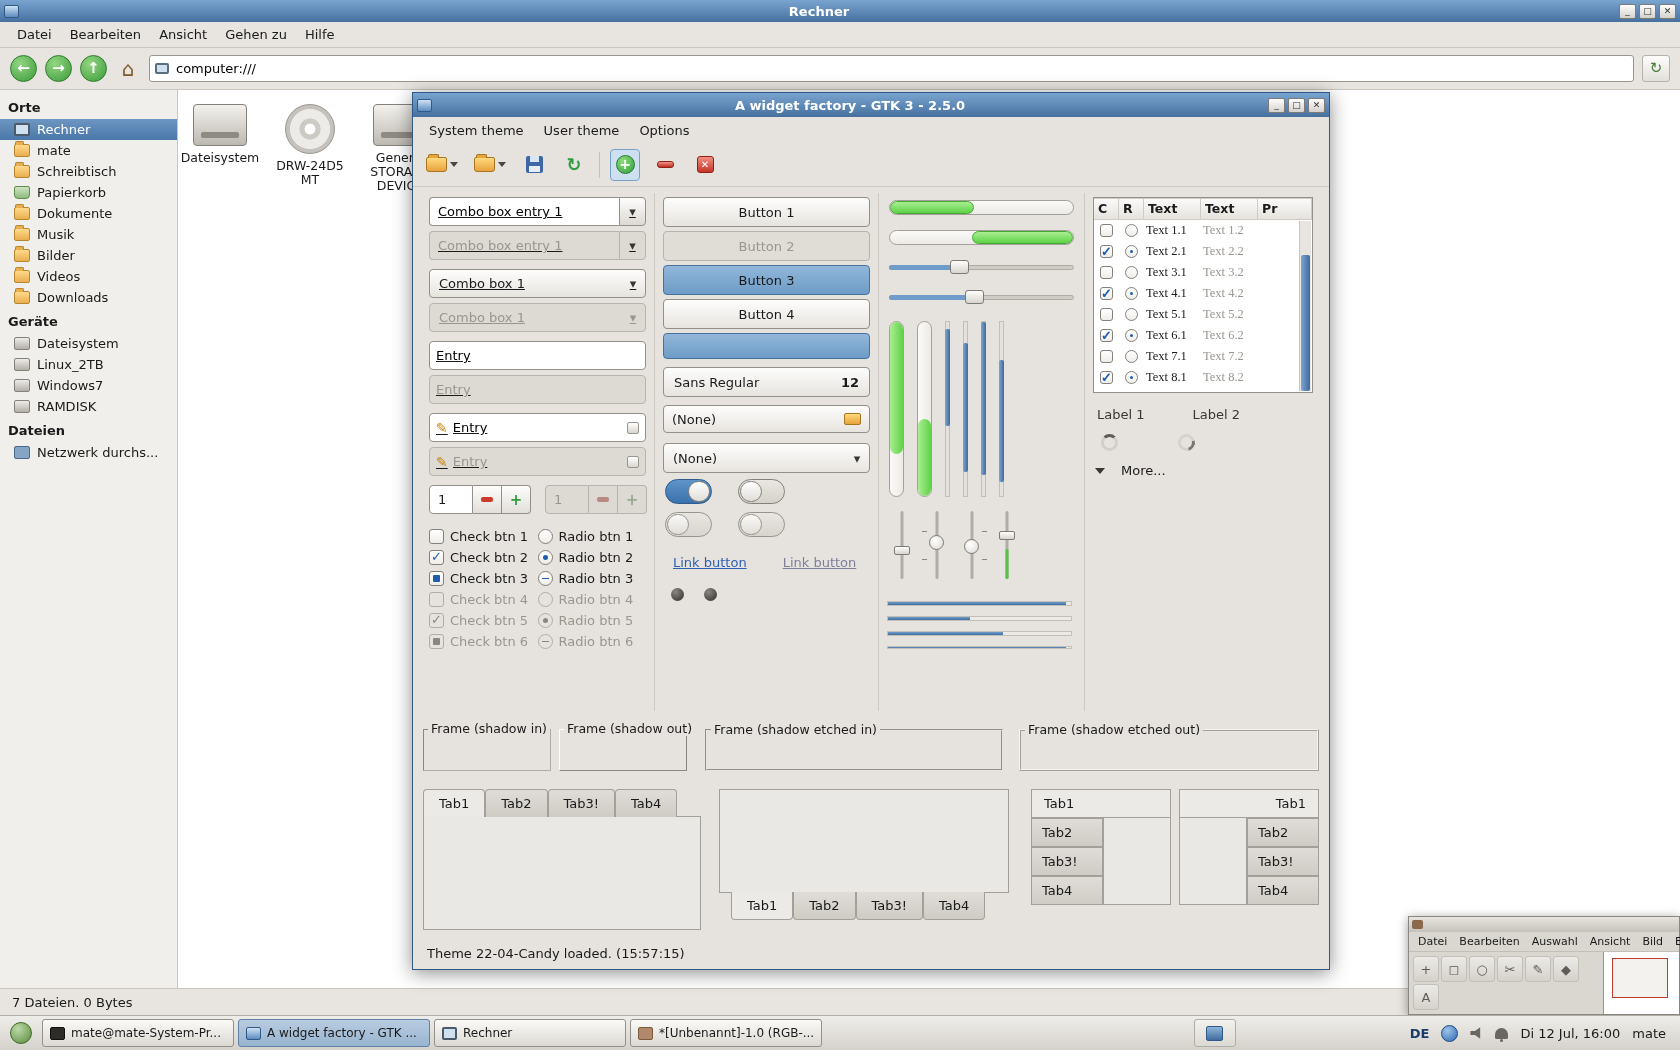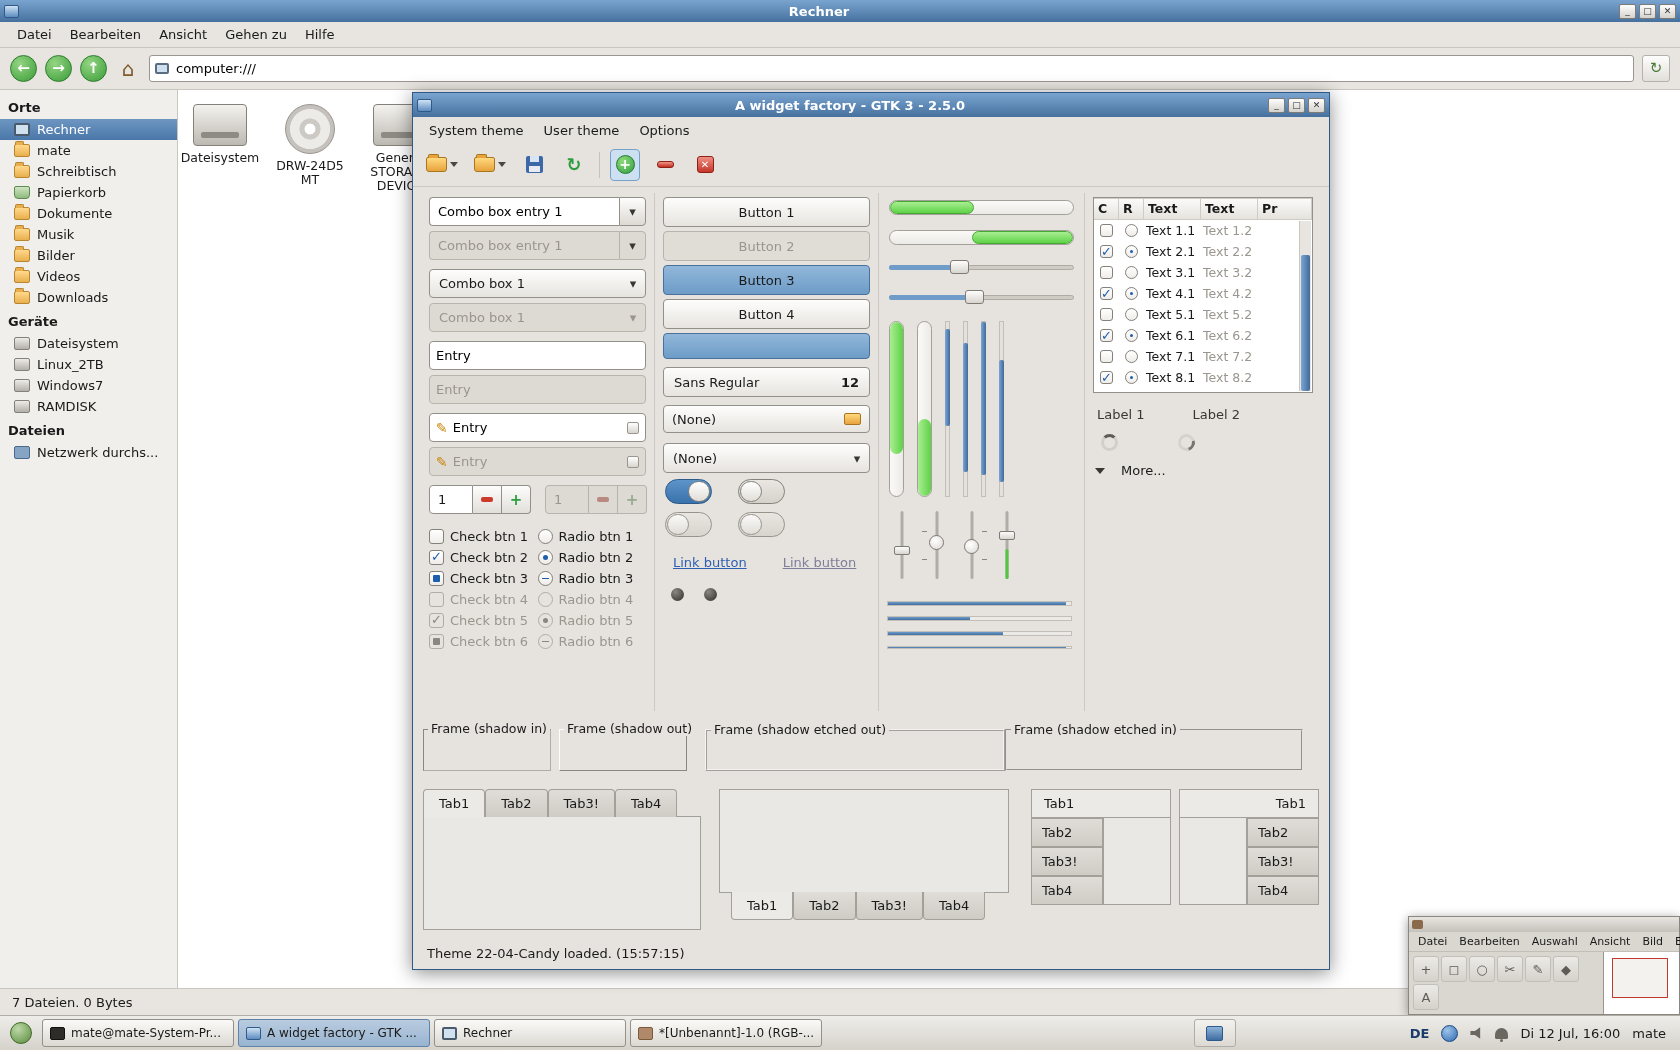--- a/index.html
+++ b/index.html
@@ -77,21 +77,21 @@
   .ic-xred { width:17px; height:17px; border-radius:3px; background:linear-gradient(#ef8f84,#c6362a); border:1px solid #8e2014; color:#fff; font-size:10px; line-height:15px; text-align:center; font-weight:bold; }
   .ic-xred::before { content:"✕"; }
 
   .wf-main { flex:1; display:flex; padding:6px 8px; overflow:hidden; }
   .wcol { padding:4px 8px; display:flex; flex-direction:column; }
   .wcol1 { width:234px; border-right:1px solid #ccc8c2; }
   .wcol2 { width:224px; border-right:1px solid #ccc8c2; }
   .wcol3 { width:206px; border-right:1px solid #ccc8c2; }
   .wcol4 { flex:1; }
 
-  .fld { height:29px; margin-bottom:5px; flex:none; }
+  .fld { height:29px; margin-bottom:5px; flex:none;text-decoration:underline; }
   .gtk-btn { height:30px; margin-bottom:4px; border:1px solid #938f89; border-radius:4px; background:linear-gradient(#fdfdfc,#e7e4df); display:flex; align-items:center; justify-content:center; }
   .gtk-btn.dis { background:#e0ddd7; color:#9a968f; border-color:#b7b3ad; }
   .gtk-btn.blue { background:linear-gradient(#92b7da,#6d9cc7); border-color:#48719c; }
   .combo { border:1px solid #938f89; border-radius:4px; background:linear-gradient(#fdfdfc,#e7e4df); display:flex; align-items:center; }
   .combo .cb-label { flex:1; padding:0 9px; white-space:nowrap; overflow:hidden; }
   .cb-arrow { width:24px; text-align:center; flex:none; }
   .cb-arrow::before { content:"▾"; color:#3a3631; }
   .combo.dis { background:#ddd9d3; color:#9a968f; border-color:#b7b3ad; }
   .combo.dis .cb-arrow::before { color:#9a968f; }
   .combo-entry { display:flex; }
@@ -173,21 +173,21 @@
   .lb.thin { height:3px; }
 
   .tree { position:relative; border:1px solid #938f89; background:#fff; height:196px; overflow:hidden; flex:none; }
   .tree-head { display:flex; height:22px; }
   .tree-head .th { border:1px solid #cfccc6; border-left:none; background:linear-gradient(#fbfaf9,#e6e3de); font-weight:bold; padding:2px 4px; font-size:12.5px; overflow:hidden; white-space:nowrap; }
   .th.c1,.td.c1 { width:25px; }
   .th.c2,.td.c2 { width:25px; }
   .th.c3,.td.c3 { width:57px; }
   .th.c4,.td.c4 { width:57px; }
   .th.c5,.td.c5 { flex:1; }
-  .tree-row { display:flex; height:21px; align-items:center; font-size:12.5px; }
+  .tree-row { display:flex; height:21px; align-items:center; font-size:12.5px;font-family:Liberation Serif, serif; }
   .td { display:flex; align-items:center; justify-content:flex-start; padding-left:2px; white-space:nowrap; overflow:hidden; }
   .td.c1,.td.c2 { justify-content:center; padding-left:0; }
   .td .chk,.td .rad { width:13px; height:13px; }
   .td.gray { color:#9a968f; }
   .tree-sb { position:absolute; top:23px; bottom:1px; right:1px; width:12px; background:#e8e5e0; border-left:1px solid #c9c5bf; }
   .tree-sb .vthumb { position:absolute; left:1px; right:1px; top:20%; bottom:0; background:linear-gradient(90deg,#7aa6d4,#41699a); border-radius:2px; }
   .labels-row { display:flex; gap:48px; padding:14px 2px 0 4px; color:#3a3631; }
   .spinners { display:flex; gap:60px; margin:12px 0 0 8px; }
   .spinner { width:17px; height:17px; border:3px solid #d2cec8; border-top-color:#5f5b55; border-radius:50%; }
   .spinner.alt { transform:rotate(120deg); opacity:.8; }
@@ -769,25 +769,25 @@
       </div>
     </div>
 
     <div class="wf-frames">
       <div class="frame f-in fw1">
           <span class="frame-label">Frame (shadow in)</span>
         </div>
       <div class="frame f-out fw2">
           <span class="frame-label">Frame (shadow out)</span>
         </div>
+      <div class="frame f-ein fw3">
+          <span class="frame-label">Frame (shadow etched in)</span>
+        </div>
       <div class="frame f-eout fw4">
           <span class="frame-label">Frame (shadow etched out)</span>
-        </div>
-      <div class="frame f-ein fw3">
-          <span class="frame-label">Frame (shadow etched in)</span>
         </div>
     </div>
 
     <div class="wf-notebooks">
       <div class="nbA">
         <div class="tabs">
           <span class="nb-tab active">Tab1</span>
           <span class="nb-tab">Tab2</span>
           <span class="nb-tab">Tab3!</span>
           <span class="nb-tab">Tab4</span>

